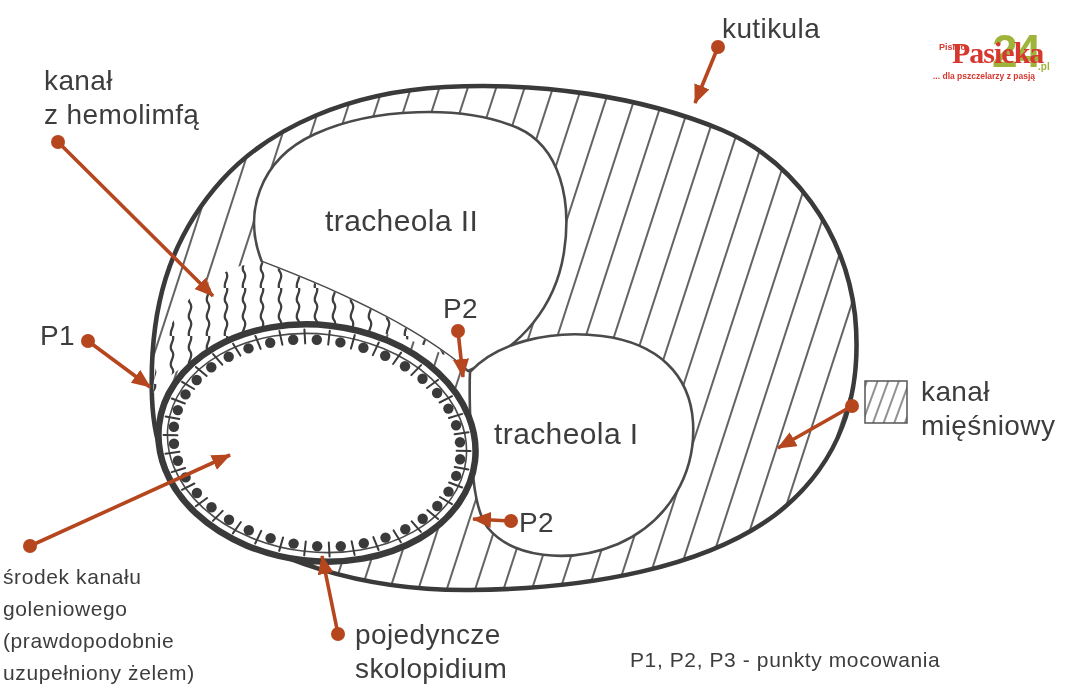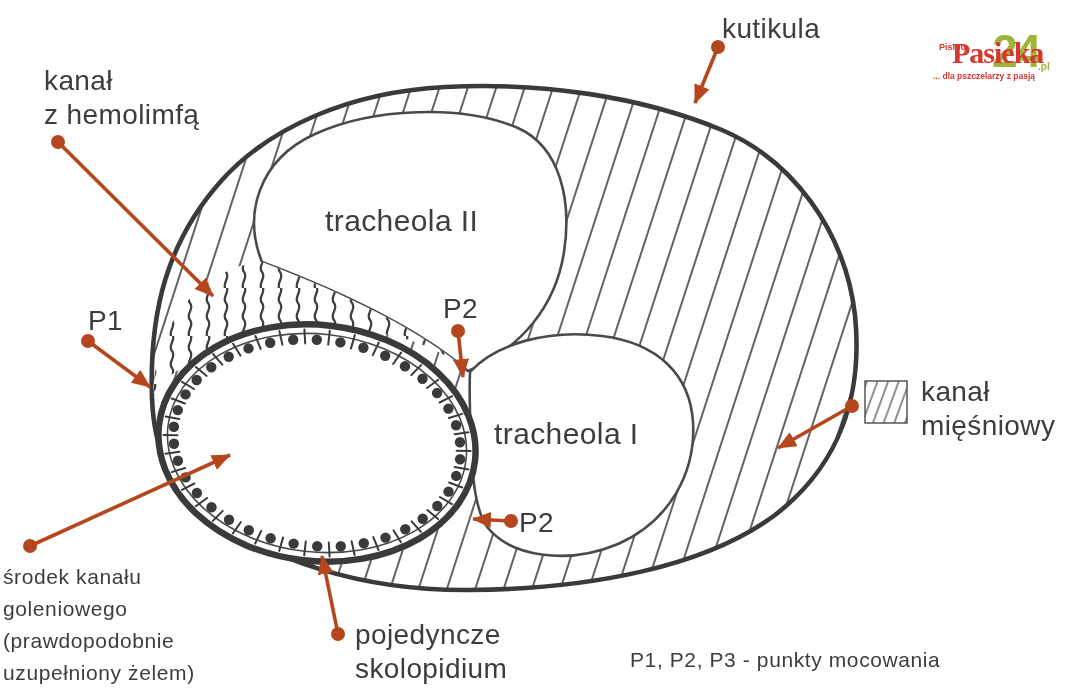--- a/index.html
+++ b/index.html
@@ -231,21 +231,21 @@
     <div>kanał</div>
     <div>z hemolimfą</div>
   </div>
 
   <div class="label" style="left:722px;top:12px;">kutikula</div>
 
   <div class="label big" style="left:325px;top:204px;">tracheola II</div>
 
   <div class="label big" style="left:494px;top:417px;">tracheola I</div>
 
-  <div class="label" style="left:40px;top:304px;margin-left:48px;">P1</div>
+  <div class="label" style="left:40px;top:319px;">P1</div>
 
   <div class="label" style="left:443px;top:292px;">P2</div>
 
   <div class="label" style="left:519px;top:506px;">P2</div>
 
   <div class="label" style="left:921px;top:375px;">
     <div>kanał</div>
     <div>mięśniowy</div>
   </div>
 

